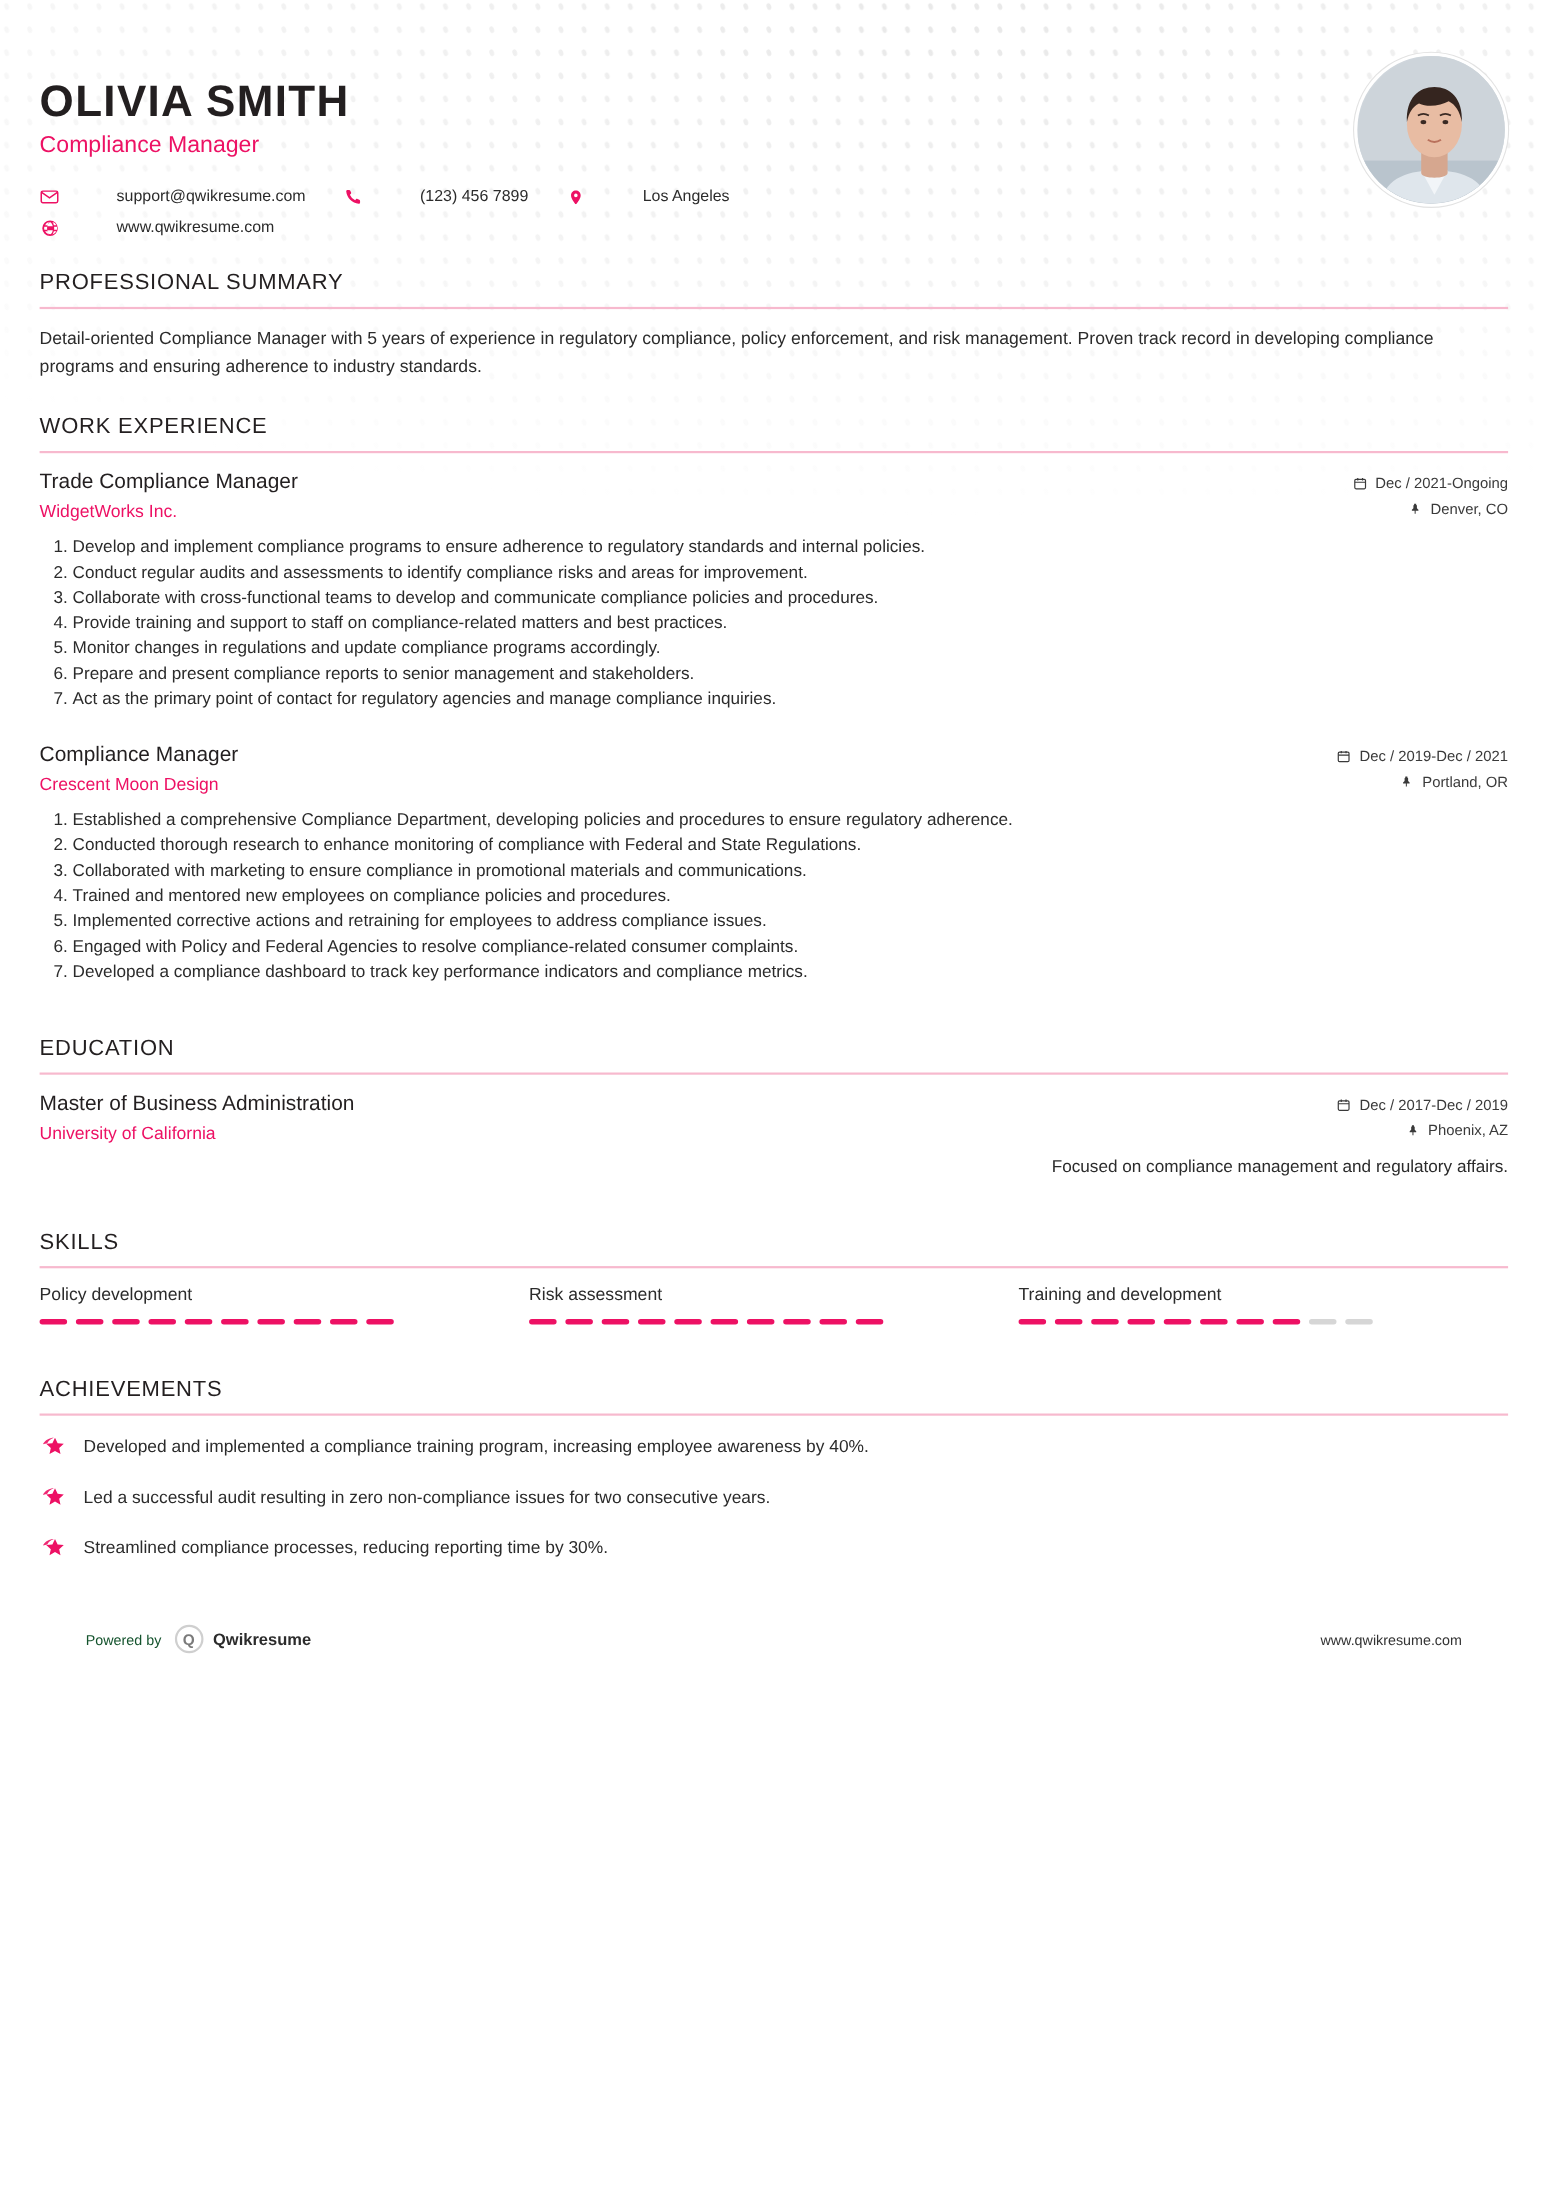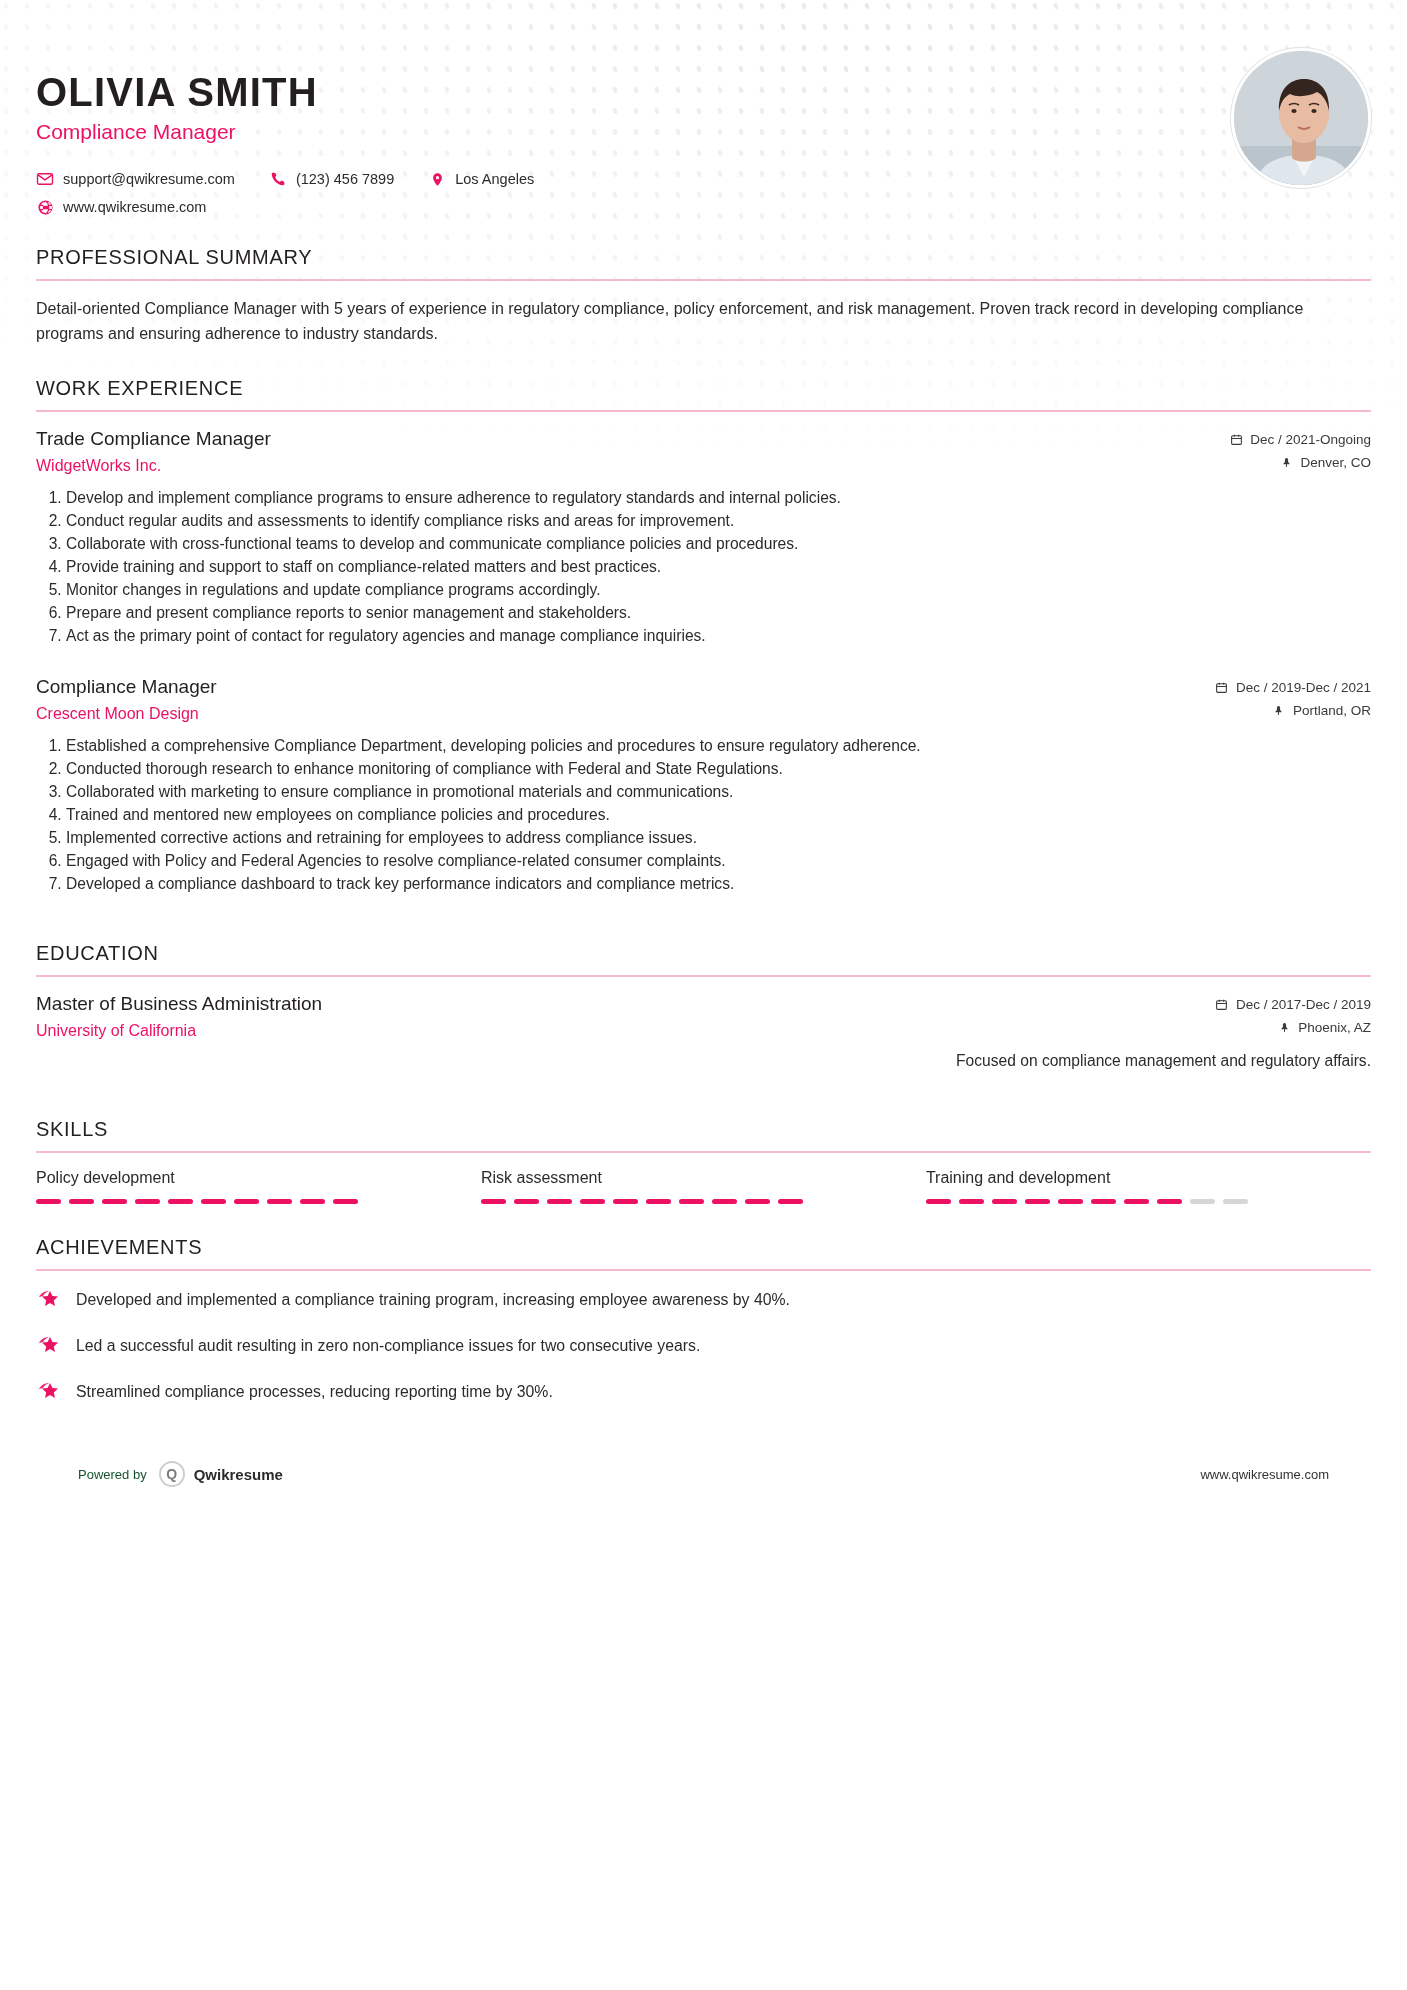--- a/index.html
+++ b/index.html
@@ -57,20 +57,21 @@
     gap: 0;
     margin-bottom: 10px;
   }
   .contact-item {
     display: flex;
     align-items: center;
     font-size: 14.5px;
     color: #2b2b2b;
     margin-right: 34px;
     white-space: nowrap;
+    gap: 43px;
   }
   .contact-item .ico {
     width: 18px;
     height: 18px;
     margin-right: 9px;
     display: inline-flex;
     align-items: center;
     justify-content: center;
     color: #ed1164;
     flex: none;
@@ -511,21 +512,21 @@
             <span class="dash on"></span>
             <span class="dash on"></span>
             <span class="dash on"></span>
             <span class="dash"></span>
             <span class="dash"></span>
           </div>
       </div>
     </div>
   </div>
 
-  <div class="section" style="margin-top:8px;">
+  <div class="section" style="margin-top:24px;">
     <div class="section-title">ACHIEVEMENTS</div>
     <div class="rule"></div>
 
     <div class="ach-item">
       <span class="ach-icon">
         <svg width="26" height="24" viewBox="0 0 26 24" fill="currentColor">
           <path d="M3 9c2-4 6-6 10-6-3 1-5 3-6 5l-4 1z" opacity="0.9"></path>
           <path d="M14 3l2.4 5 5.6.6-4.2 3.8 1.2 5.5L14 15l-5 2.9 1.2-5.5L6 8.6 11.6 8z"></path>
         </svg>
       </span>

